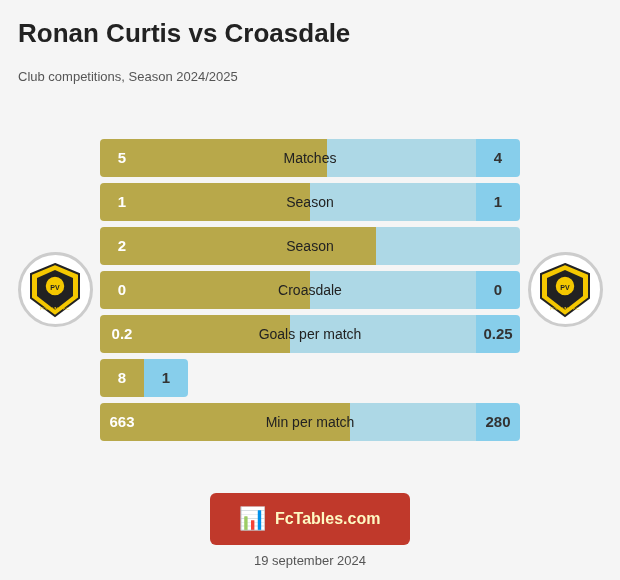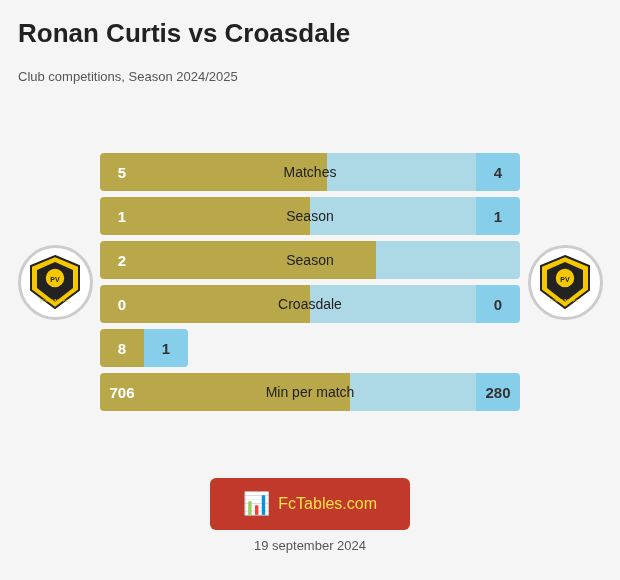--- a/index.html
+++ b/index.html
@@ -125,29 +125,29 @@
       align-items: center;
       justify-content: center;
       gap: 8px;
     }
     .fctables-logo-icon {
       color: #fff;
       font-size: 22px;
       font-weight: bold;
     }
     .fctables-text {
-      color: #fde047;
+      color: #fef9c3;
       font-size: 16px;
-      font-weight: normal;
+      font-weight: bold;
     }
     .footer-date {
       text-align: center;
       font-size: 13px;
       color: #555;
-      margin-bottom: 27px;
+      margin-bottom: 12px;
     }
   </style>
 </head>
 <body>
 
 <div class="header">
   <h1>Ronan Curtis vs Croasdale</h1>
   <div class="subtitle">Club competitions, Season 2024/2025</div>
 </div>
 
@@ -194,25 +194,33 @@
       </div>
       <div class="stat-row">
         <div class="stat-left-val">0</div>
         <div class="stat-bar-container">
           <div class="stat-fill-left" style="width: 50%;"></div>
           <div class="stat-label">Croasdale</div>
         </div>
         <div class="stat-right-val">0</div>
       </div>
       <div class="stat-row">
+        <div class="stat-left-val">0.2</div>
+        <div class="stat-bar-container">
+          <div class="stat-fill-left" style="width: 44%;"></div>
+          <div class="stat-label">Goals per match</div>
+        </div>
+        <div class="stat-right-val">0.25</div>
+      </div>
+      <div class="stat-row">
         <div class="stat-left-val">8</div>
         <div class="stat-right-val">1</div>
       </div>
       <div class="stat-row">
-        <div class="stat-left-val">706</div>
+        <div class="stat-left-val">663</div>
         <div class="stat-bar-container">
           <div class="stat-fill-left" style="width: 62%;"></div>
           <div class="stat-label">Min per match</div>
         </div>
         <div class="stat-right-val">280</div>
       </div>
     </div>
 
   <div class="logo-right">
     <div class="logo-circle">

